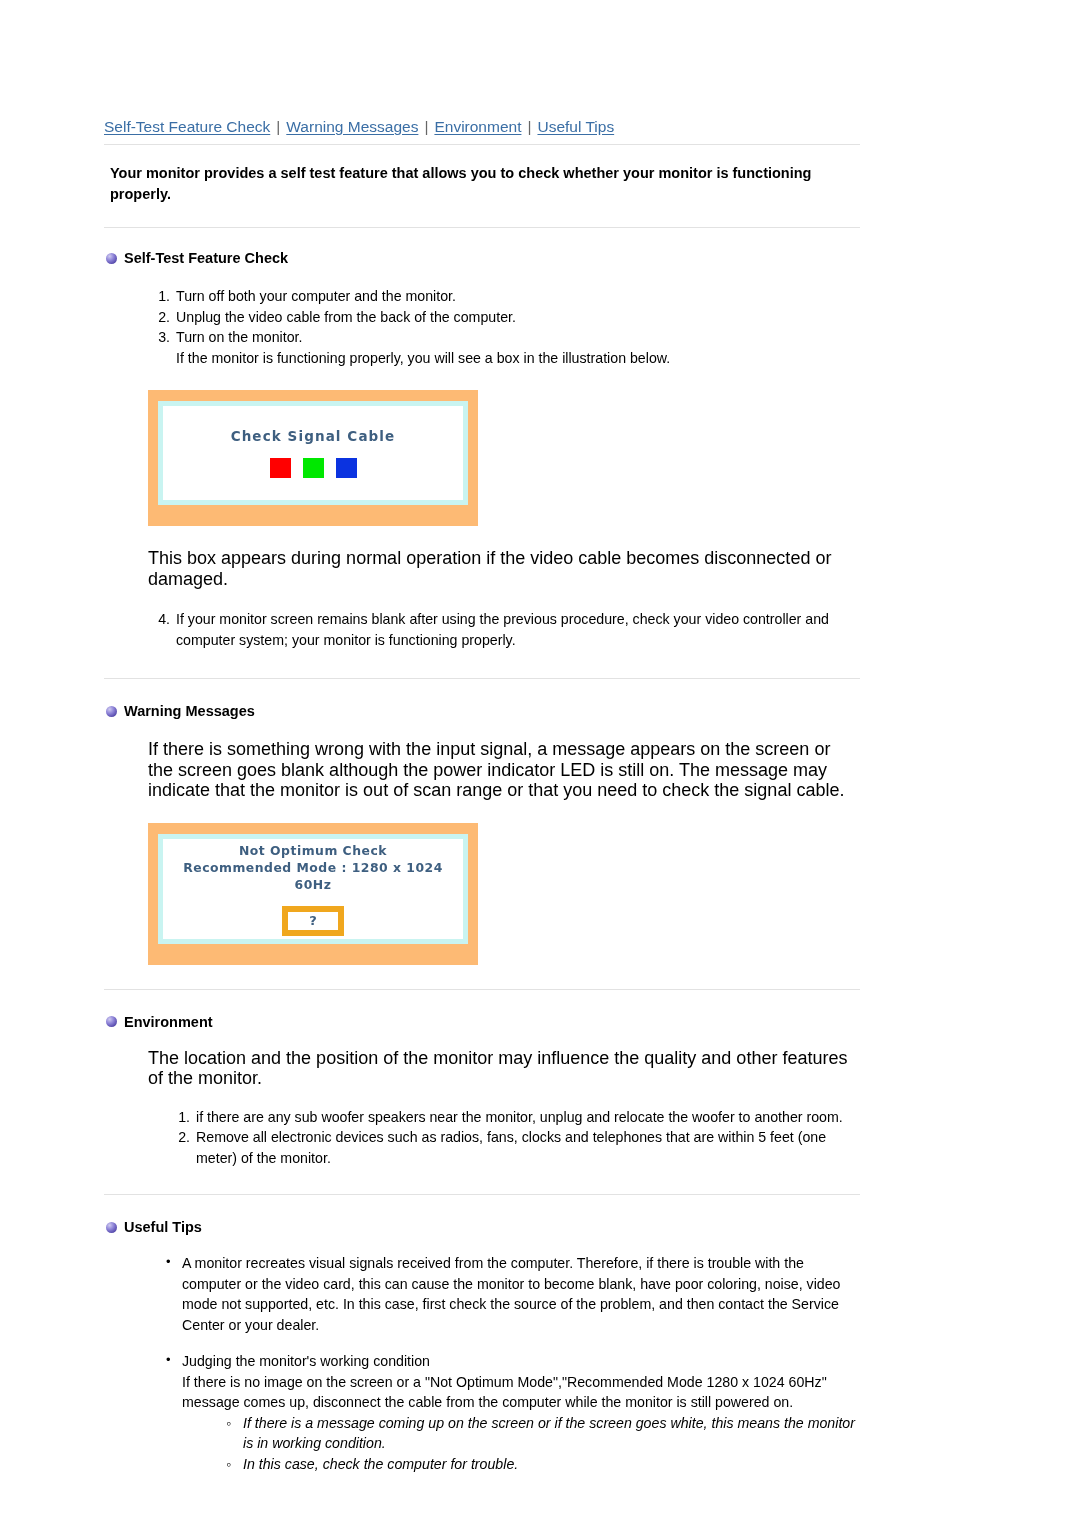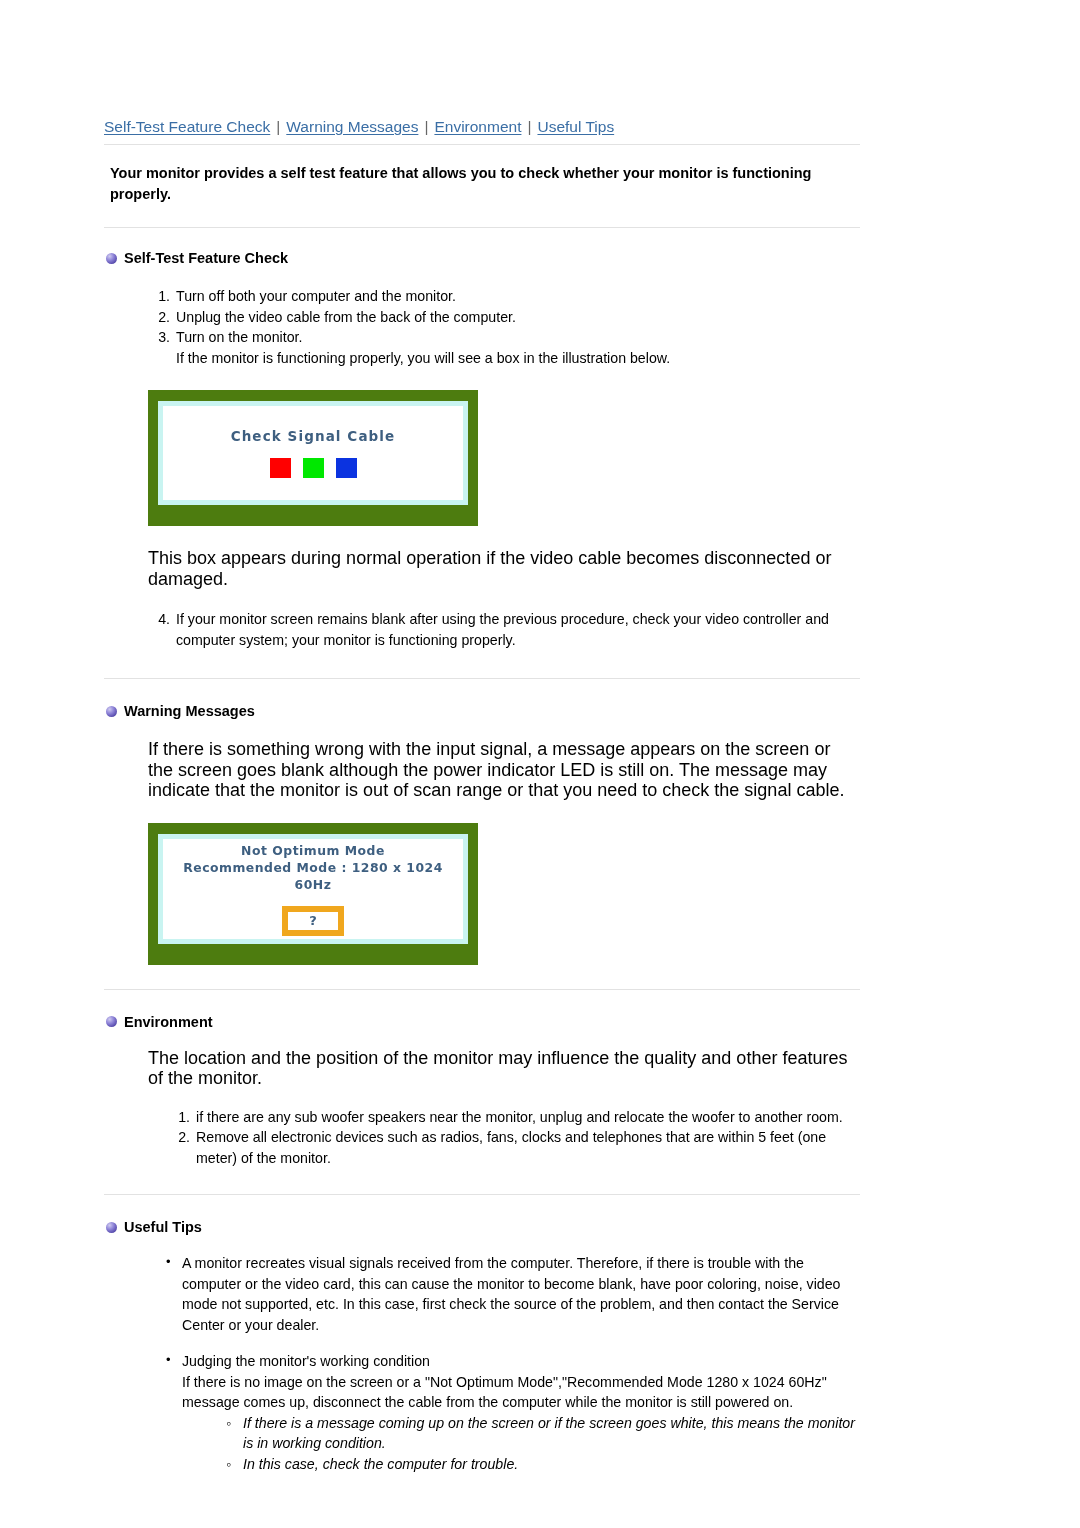--- a/index.html
+++ b/index.html
@@ -147,21 +147,21 @@
     top: 0;
     font-size: 14px;
   }
   b, .b { font-weight: normal; }
 
   
   .figure-wrap { padding-left: 44px; }
   .monitor {
     box-sizing: border-box;
     width: 330px;
-    background: #4d7c0f;
+    background: #fdba74;
     padding: 11px 10px 21px 10px;
     position: relative;
   }
   .monitor .screen {
     box-sizing: border-box;
     background: #ffffff;
     border: 5px solid #c9f4f1;
     width: 100%;
     height: 100%;
     display: flex;
@@ -288,21 +288,21 @@
     <div style="height:18px"></div>
 
     <p class="body-text indent">If there is something wrong with the input signal, a message appears on the screen or the screen goes blank although the power indicator LED is still on. The message may indicate that the monitor is out of scan range or that you need to check the signal cable.</p>
 
     <div style="height:22px"></div>
 
     <div class="figure-wrap">
       <div class="monitor m2">
         <div class="screen">
           <div class="osd-lines">
-            <div>Not Optimum Mode</div>
+            <div>Not Optimum Check</div>
             <div>Recommended Mode : 1280 x 1024  60Hz</div>
           </div>
           <div class="qbox">
             <span>?</span>
           </div>
         </div>
       </div>
     </div>
 
     <div style="height:24px"></div>

